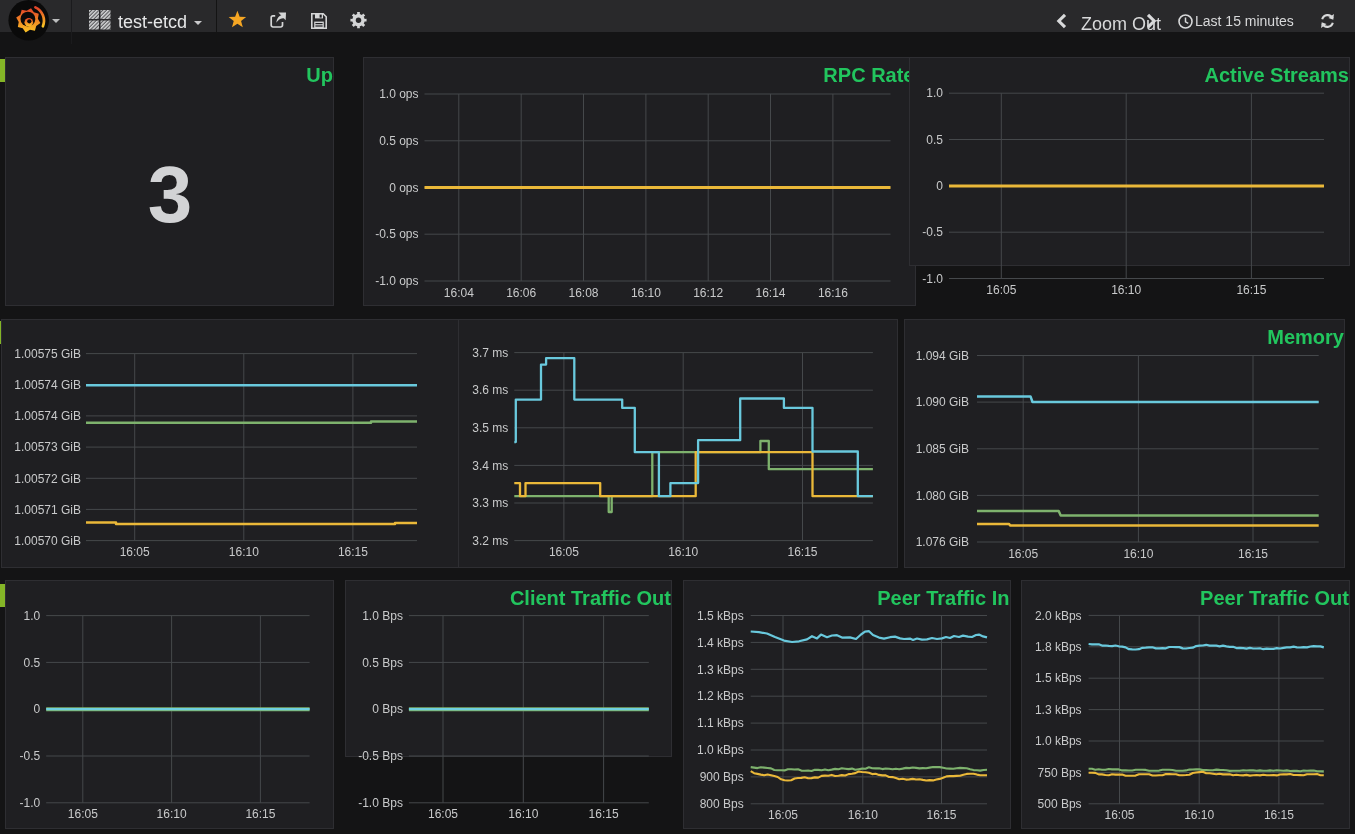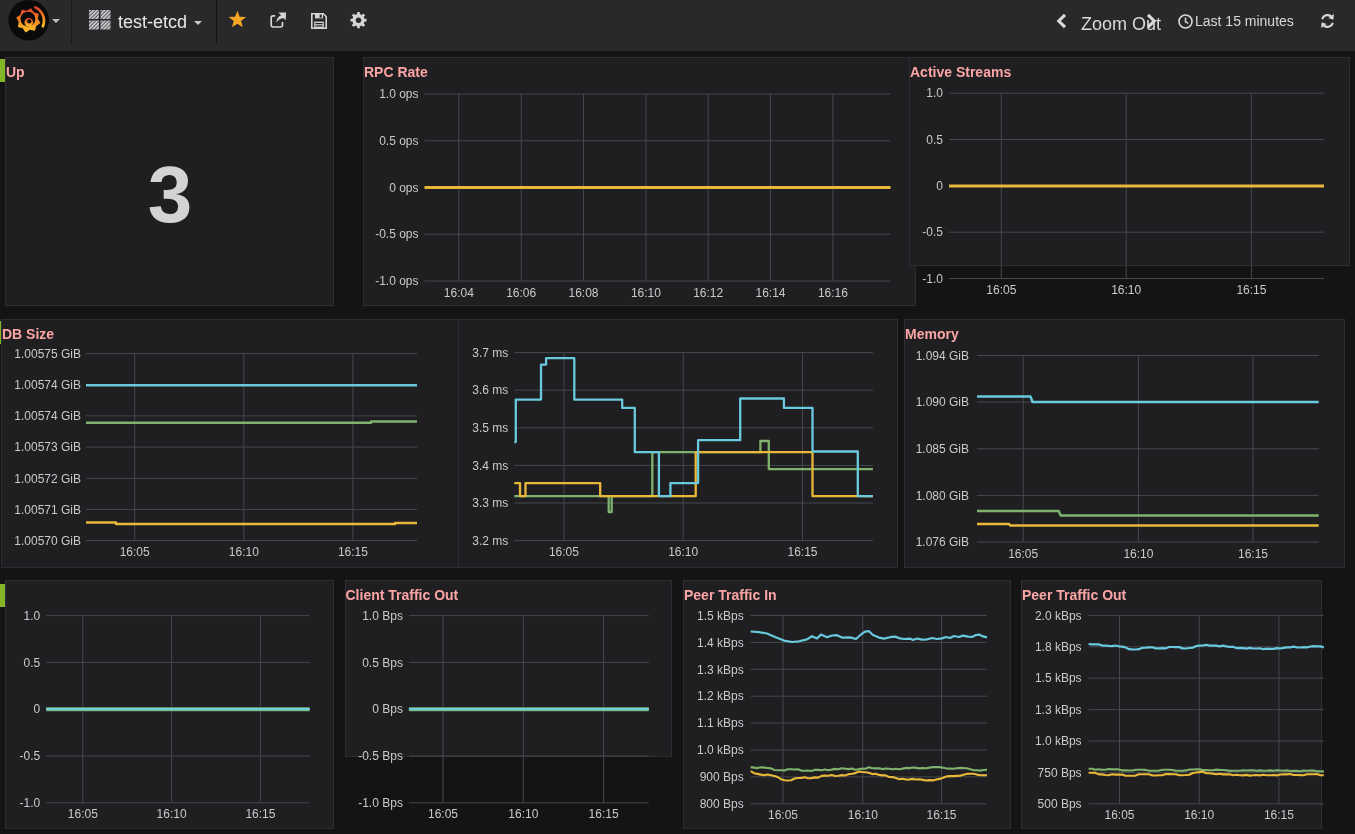--- a/index.html
+++ b/index.html
@@ -1,17 +1,17 @@
 <!DOCTYPE html>
 <html><head><meta charset="utf-8"><style>
 *{margin:0;padding:0;box-sizing:border-box}
 body{width:1355px;height:834px;background:#141415;font-family:"Liberation Sans", sans-serif;overflow:hidden;position:relative}
-.navbar{position:absolute;left:0;top:0;width:1355px;height:51px;background:#29292b}
+.navbar{position:absolute;left:0;top:0;width:1355px;height:32px;background:#29292b}
 .panel{position:absolute;background:#1f1f22;border:1px solid #2e2e32}
-.pt{position:absolute;left:0;right:0;top:6px;text-align:left;font-size:14px;font-weight:bold;color:#fca5a5;letter-spacing:0}
+.pt{position:absolute;left:0;right:0;top:6px;text-align:right;font-size:20px;font-weight:bold;color:#22c55e;letter-spacing:0}
 svg text{font-family:"Liberation Sans", sans-serif}
 .nbtxt{position:absolute;color:#d8d9da;font-size:18px}
 </style></head>
 <body>
 <div class="navbar">
 <svg width="44" height="42" style="position:absolute;left:7px;top:0px">
 <defs>
         <linearGradient id="glog" x1="0" y1="0" x2="0" y2="1">
 <stop offset="0" stop-color="#e2432a"></stop>
           <stop offset="0.45" stop-color="#ee7d23"></stop>
@@ -287,21 +287,21 @@
 <text x="59.7" y="200.1" text-anchor="end" font-size="12" fill="#c9cacb" font-weight="normal">900 Bps</text>
 <text x="59.7" y="227.0" text-anchor="end" font-size="12" fill="#c9cacb" font-weight="normal">800 Bps</text>
 <text x="99.0" y="238.3" text-anchor="middle" font-size="12" fill="#c9cacb" font-weight="normal">16:05</text>
 <text x="178.8" y="238.3" text-anchor="middle" font-size="12" fill="#c9cacb" font-weight="normal">16:10</text>
 <text x="257.5" y="238.3" text-anchor="middle" font-size="12" fill="#c9cacb" font-weight="normal">16:15</text>
 <polyline points="66.7,186.1 70.1,186.6 73.5,187.1 76.8,186.3 80.2,186.6 83.6,187.0 87.0,187.4 90.3,189.0 93.7,189.3 97.1,189.2 100.5,189.4 103.8,188.2 107.2,188.2 110.6,188.5 114.0,188.3 117.3,189.6 120.7,189.8 124.1,189.5 127.5,190.0 130.8,188.8 134.2,188.9 137.6,189.3 141.0,188.4 144.3,189.2 147.7,188.6 151.1,187.9 154.5,188.2 157.8,187.3 161.2,187.7 164.6,188.1 168.0,187.6 171.3,188.8 174.7,188.2 178.1,187.6 181.5,187.7 184.9,186.3 188.2,187.2 191.6,187.4 195.0,187.2 198.4,188.1 201.7,187.5 205.1,187.7 208.5,188.3 211.9,187.7 215.2,188.2 218.6,187.6 222.0,186.9 225.4,187.1 228.7,186.5 232.1,186.9 235.5,187.4 238.9,187.1 242.2,187.3 245.6,186.6 249.0,186.0 252.4,186.1 255.7,186.1 259.1,186.8 262.5,187.5 265.9,187.6 269.2,187.8 272.6,187.2 276.0,186.9 279.4,187.1 282.7,187.3 286.1,188.3 289.5,189.1 292.9,189.3 296.2,189.6 299.6,189.0 303.0,188.8" fill="none" stroke="#7eb26d" stroke-width="2.1" stroke-linejoin="round" stroke-linecap="butt"></polyline>
 <polyline points="66.7,190.2 70.1,192.2 73.5,192.9 76.8,193.6 80.2,194.2 83.6,193.5 87.0,194.3 90.3,195.1 93.7,196.0 97.1,198.3 100.5,199.3 103.8,199.5 107.2,199.3 110.6,197.5 114.0,197.0 117.3,196.9 120.7,196.2 124.1,197.3 127.5,197.1 130.8,196.4 134.2,196.6 137.6,194.9 141.0,194.6 144.3,194.7 147.7,193.9 151.1,195.0 154.5,194.7 157.8,194.1 161.2,194.5 164.6,193.1 168.0,192.7 171.3,192.1 174.7,190.5 178.1,191.0 181.5,191.2 184.9,191.8 188.2,193.1 191.6,192.7 195.0,193.9 198.4,194.4 201.7,194.4 205.1,196.0 208.5,196.1 211.9,197.1 215.2,198.3 218.6,197.8 222.0,198.6 225.4,198.4 228.7,197.9 232.1,198.5 235.5,198.2 238.9,198.9 242.2,199.5 245.6,199.1 249.0,199.4 252.4,198.6 255.7,197.9 259.1,196.8 262.5,195.4 265.9,195.1 269.2,195.1 272.6,194.9 276.0,194.8 279.4,193.7 282.7,192.9 286.1,192.7 289.5,192.7 292.9,193.6 296.2,194.2 299.6,194.3 303.0,194.3" fill="none" stroke="#eab839" stroke-width="2.1" stroke-linejoin="round" stroke-linecap="butt"></polyline>
 <polyline points="66.7,50.5 75.0,51.2 83.0,52.5 91.0,56.0 100.0,59.6 108.0,61.0 115.0,60.3 123.0,58.4 128.0,55.2 133.0,57.4 137.0,53.6 143.0,56.2 148.0,54.5 153.0,54.2 158.0,56.6 166.0,56.4 172.0,58.0 177.0,53.5 181.0,50.6 185.0,50.2 189.0,54.0 195.0,56.6 200.0,57.6 206.0,56.2 211.0,55.6 216.0,57.4 220.0,58.0 226.0,57.6 229.0,59.0 233.0,57.5 238.0,58.6 243.0,58.4 248.0,57.0 253.0,58.0 258.0,57.4 262.0,56.0 266.0,57.0 270.0,55.0 275.0,56.0 279.0,54.6 284.0,55.6 288.0,56.0 292.0,54.0 295.0,53.6 299.0,55.4 303.0,56.4" fill="none" stroke="#69c9dd" stroke-width="2.2" stroke-linejoin="round" stroke-linecap="butt"></polyline>
     </svg>
   </div>
-<div class="panel" style="left:1021px;top:580px;width:301px;height:249px">
+<div class="panel" style="left:1021px;top:580px;width:329px;height:249px">
     <div class="pt">Peer Traffic Out</div>
     <svg width="327" height="247" style="position:absolute;left:0;top:0">
       <line x1="66.6" y1="34.4" x2="301.8" y2="34.4" stroke="#45484b" stroke-width="1"></line>
 <line x1="66.6" y1="65.8" x2="301.8" y2="65.8" stroke="#45484b" stroke-width="1"></line>
 <line x1="66.6" y1="97.2" x2="301.8" y2="97.2" stroke="#45484b" stroke-width="1"></line>
 <line x1="66.6" y1="128.6" x2="301.8" y2="128.6" stroke="#45484b" stroke-width="1"></line>
 <line x1="66.6" y1="160.0" x2="301.8" y2="160.0" stroke="#45484b" stroke-width="1"></line>
 <line x1="66.6" y1="191.4" x2="301.8" y2="191.4" stroke="#45484b" stroke-width="1"></line>
 <line x1="66.6" y1="222.8" x2="301.8" y2="222.8" stroke="#45484b" stroke-width="1"></line>
 <line x1="97.5" y1="34.4" x2="97.5" y2="222.8" stroke="#45484b" stroke-width="1"></line>

